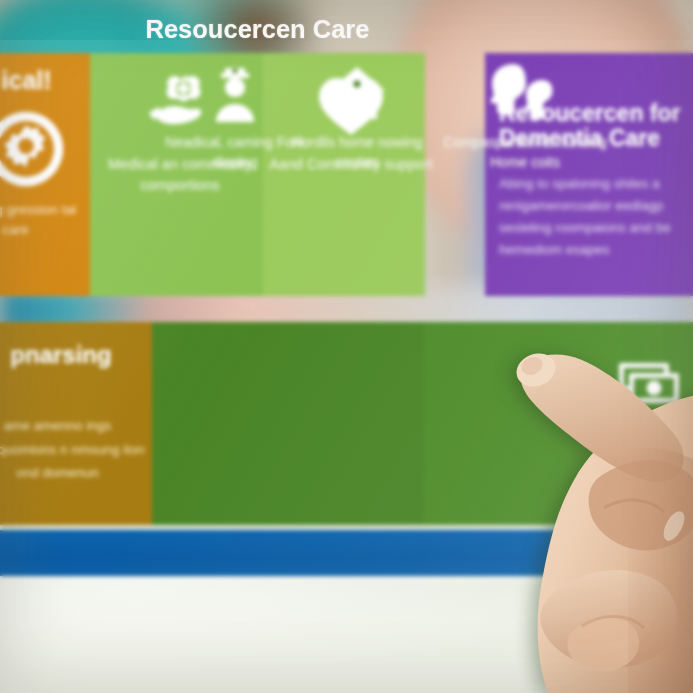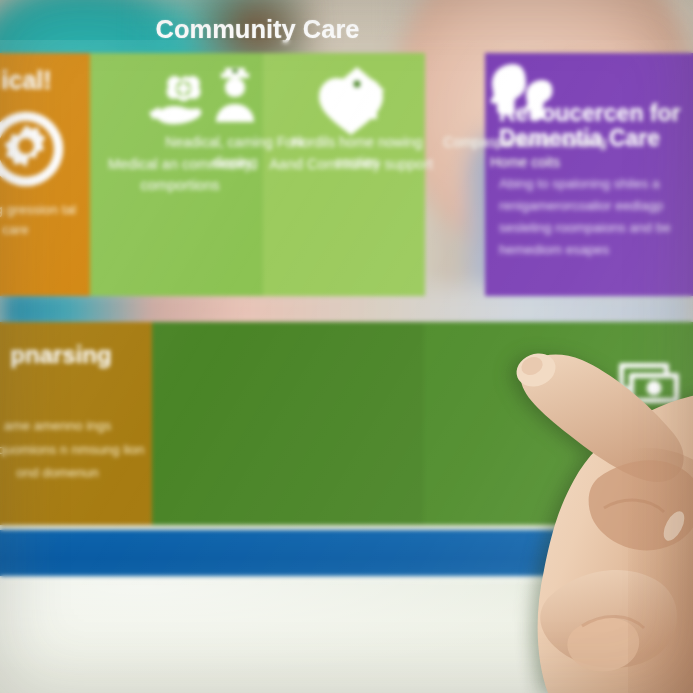--- a/index.html
+++ b/index.html
@@ -128,21 +128,21 @@
         <path class="wht" d="M12 5.4l1.5 1.1 1.8-.5.5 1.8 1.6 1-1 1.6.6 1.8-1.8.6-.5 1.8-1.8-.5L12 17l-1.4-1.1-1.8.5-.6-1.8-1.8-.6.6-1.8-1-1.6 1.6-1 .5-1.8 1.8.5z"></path>
         <circle cx="12" cy="11.2" r="2.2" fill="#d2850d"></circle>
       </svg>
     </div>
     <div class="body b-orange">mputing gression tal care</div>
   </div>
 
   <div class="panel p-green-a"></div>
   <div class="panel p-green-b"></div>
 
-  <div class="title t-green">Community Care</div>
+  <div class="title t-green">Resoucercen Care</div>
 
   <div class="col" style="left:95px;">
     <div class="ic">
       <svg width="78" height="68" viewBox="0 0 78 68" aria-hidden="true">
         <path class="wht" d="M46 4c-2.8 0-5 1.5-6.2 3.7C38.6 5.5 36.4 4 33.6 4c-4.2 0-7.3 3.3-7.3 7.5 0 1.4.3 2.6.9 3.7-1 1.2-1.6 2.8-1.6 4.5 0 4.1 3.2 7.4 7.2 7.4 1.4 0 2.7-.4 3.8-1.1 1.2 2 3.4 3.3 6 3.3s4.8-1.3 6-3.3c1.1.7 2.4 1.1 3.8 1.1 4 0 7.2-3.3 7.2-7.4 0-1.7-.6-3.3-1.6-4.5.6-1.1.9-2.3.9-3.7C58.9 7.3 55.8 4 51.6 4c-2 0-3.9.8-5.2 2.1"></path>
         <circle cx="42.5" cy="16.5" r="7.6" fill="#8cc353"></circle>
         <path class="wht" d="M40 10.5h5v3.6h3.6v5H45v3.6h-5v-3.6h-3.6v-5H40z"></path>
         <path class="wht" d="M8 40.5l10-5.5 4 7-10 5.5z"></path>
         <path class="wht" d="M20.5 37.5c8-4.5 16-4 23.5-1.5 3.5 1.1 7.5 1.4 11 .6 3.5-.8 6.5 2.2 5 5.4-1.4 3-5.4 5.6-10.5 7.3-8 2.7-17.5 3.8-24 2.3-4-.9-8-3.2-11.3-6.1z"></path>
       </svg>

